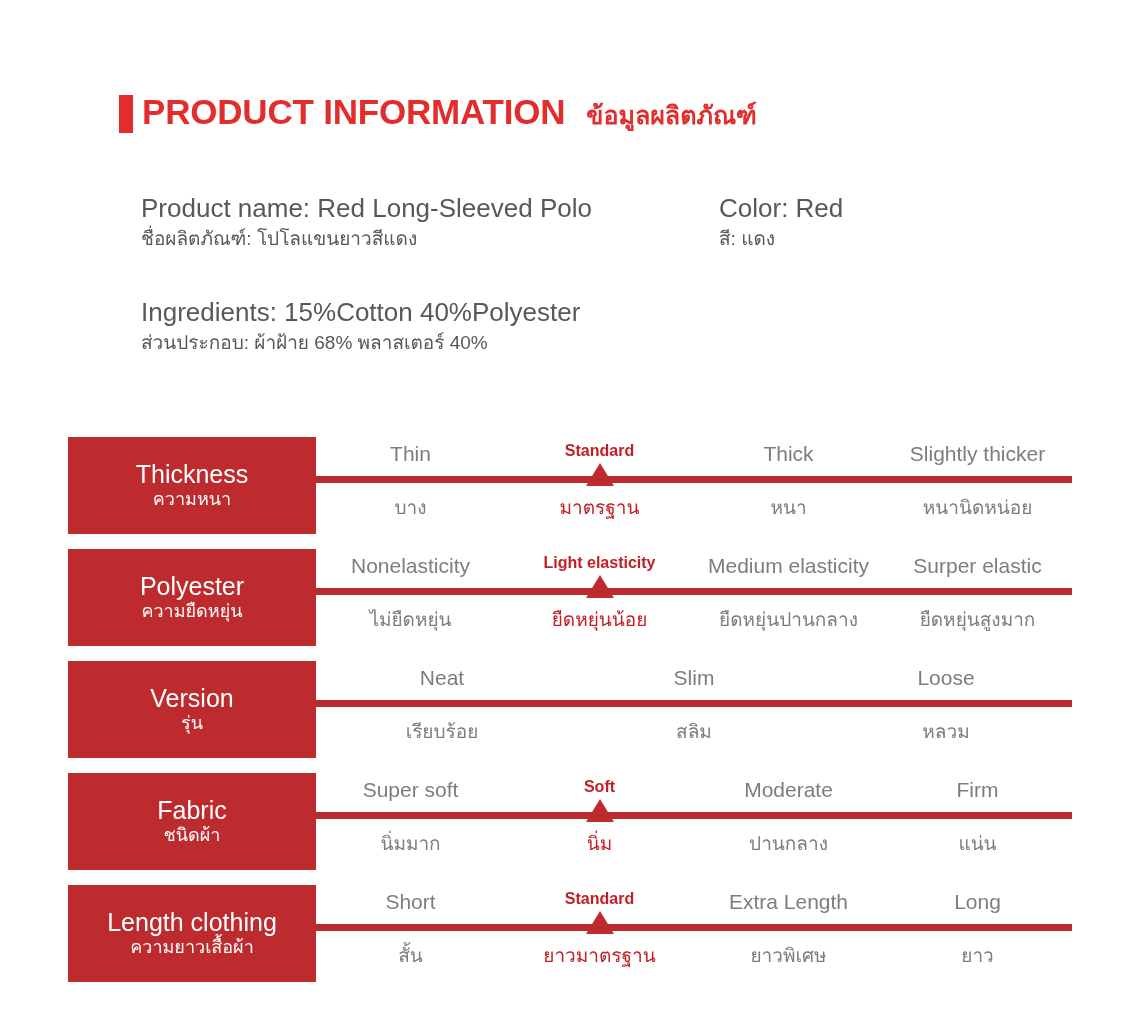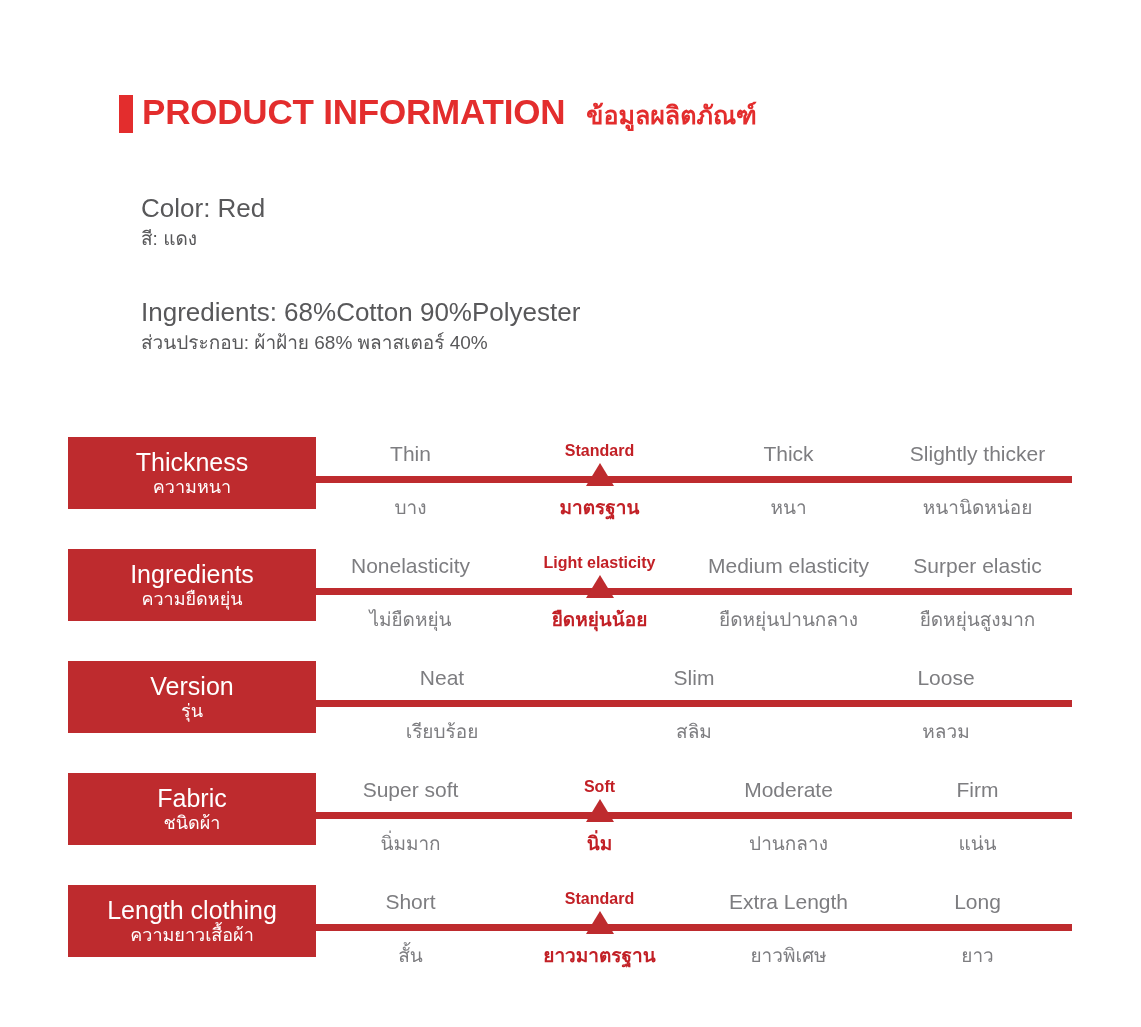--- a/index.html
+++ b/index.html
@@ -81,21 +81,21 @@
   }
   .spec-row {
     position: relative;
     height: 112px;
   }
   .spec-label {
     position: absolute;
     left: 68px;
     top: 0;
     width: 248px;
-    height: 72px;
+    height: 97px;
     background: #BE2B2E;
     color: #ffffff;
     display: flex;
     flex-direction: column;
     align-items: center;
     justify-content: center;
     box-sizing: border-box;
   }
   .spec-label-en {
     font-size: 25px;
@@ -158,21 +158,21 @@
     color: #7d7d80;
     white-space: nowrap;
   }
   .scale-col.selected .col-en {
     color: #C22026;
     font-weight: bold;
     font-size: 16px;
   }
   .scale-col.selected .col-th {
     color: #C22026;
-    font-weight: bold;
+    font-weight: normal;
   }
   .marker {
     position: absolute;
     top: 26px;
     left: 50%;
     transform: translateX(-50%);
     width: 0;
     height: 0;
     border-left: 14px solid transparent;
     border-right: 14px solid transparent;
@@ -182,29 +182,33 @@
 </head>
 <body>
 
 <div class="header">
   <div class="header-accent"></div>
   <div class="header-title-en">PRODUCT INFORMATION</div>
   <div class="header-title-th">ข้อมูลผลิตภัณฑ์</div>
 </div>
 
 <div class="info-row info-row-1">
+  <div class="info-col-name">
+    <div class="info-en">Product name: Red Long-Sleeved Polo</div>
+    <div class="info-th">ชื่อผลิตภัณฑ์: โปโลแขนยาวสีแดง</div>
+  </div>
   <div>
     <div class="info-en">Color: Red</div>
     <div class="info-th">สี: แดง</div>
   </div>
 </div>
 
 <div class="info-row info-row-2">
   <div>
-    <div class="info-en">Ingredients: 68%Cotton 90%Polyester</div>
+    <div class="info-en">Ingredients: 15%Cotton 40%Polyester</div>
     <div class="info-th">ส่วนประกอบ: ผ้าฝ้าย 68% พลาสเตอร์ 40%</div>
   </div>
 </div>
 
 <div class="specs" id="specs">
     <div class="spec-row">
       <div class="spec-label">
         <div class="spec-label-en">Thickness</div>
         <div class="spec-label-th">ความหนา</div>
       </div>
@@ -226,21 +230,21 @@
           </div>
           <div class="scale-col">
             <div class="col-en">Slightly thicker</div>
             <div class="col-th">หนานิดหน่อย</div>
           </div>
         </div>
       </div>
     </div>
     <div class="spec-row">
       <div class="spec-label">
-        <div class="spec-label-en">Ingredients</div>
+        <div class="spec-label-en">Polyester</div>
         <div class="spec-label-th">ความยืดหยุ่น</div>
       </div>
       <div class="spec-scale">
         <div class="scale-bar"></div>
         <div class="scale-cols">
           <div class="scale-col">
             <div class="col-en">Nonelasticity</div>
             <div class="col-th">ไม่ยืดหยุ่น</div>
           </div>
           <div class="scale-col selected">

